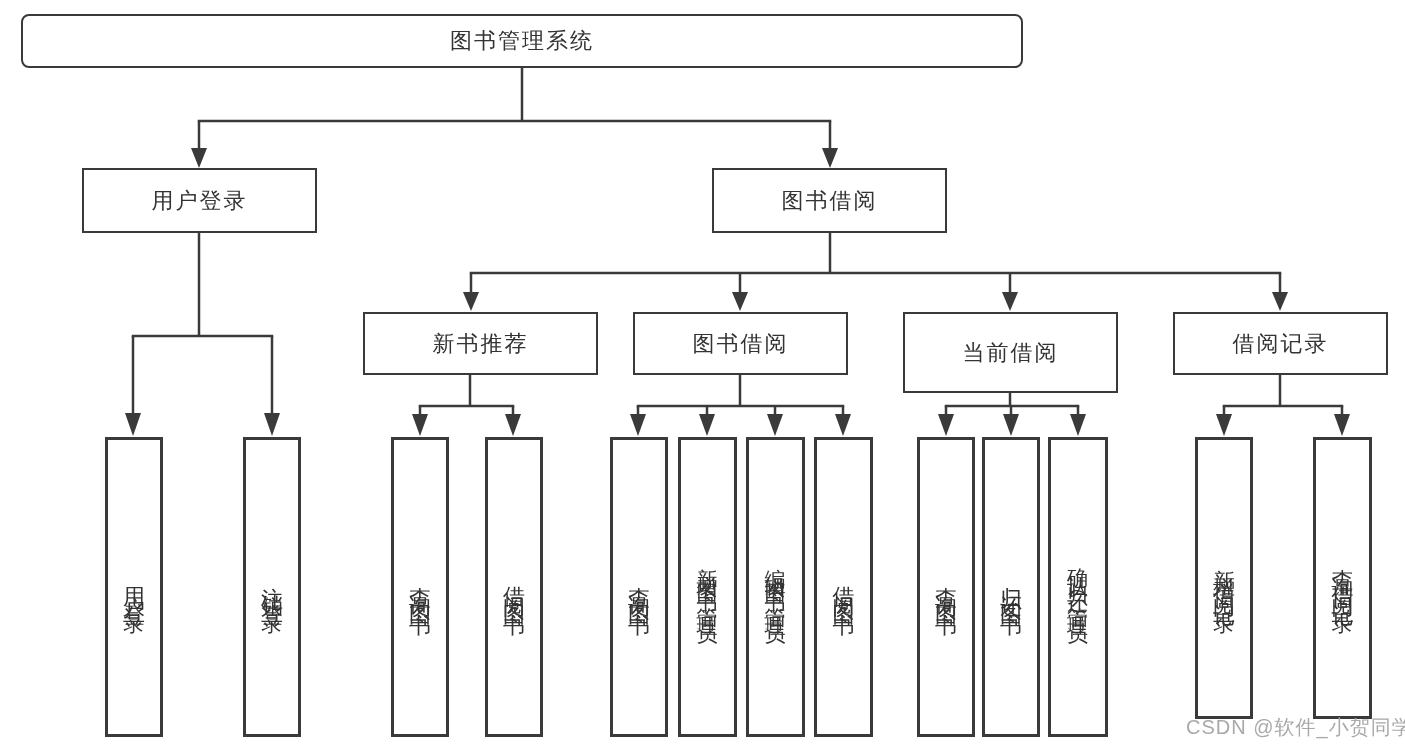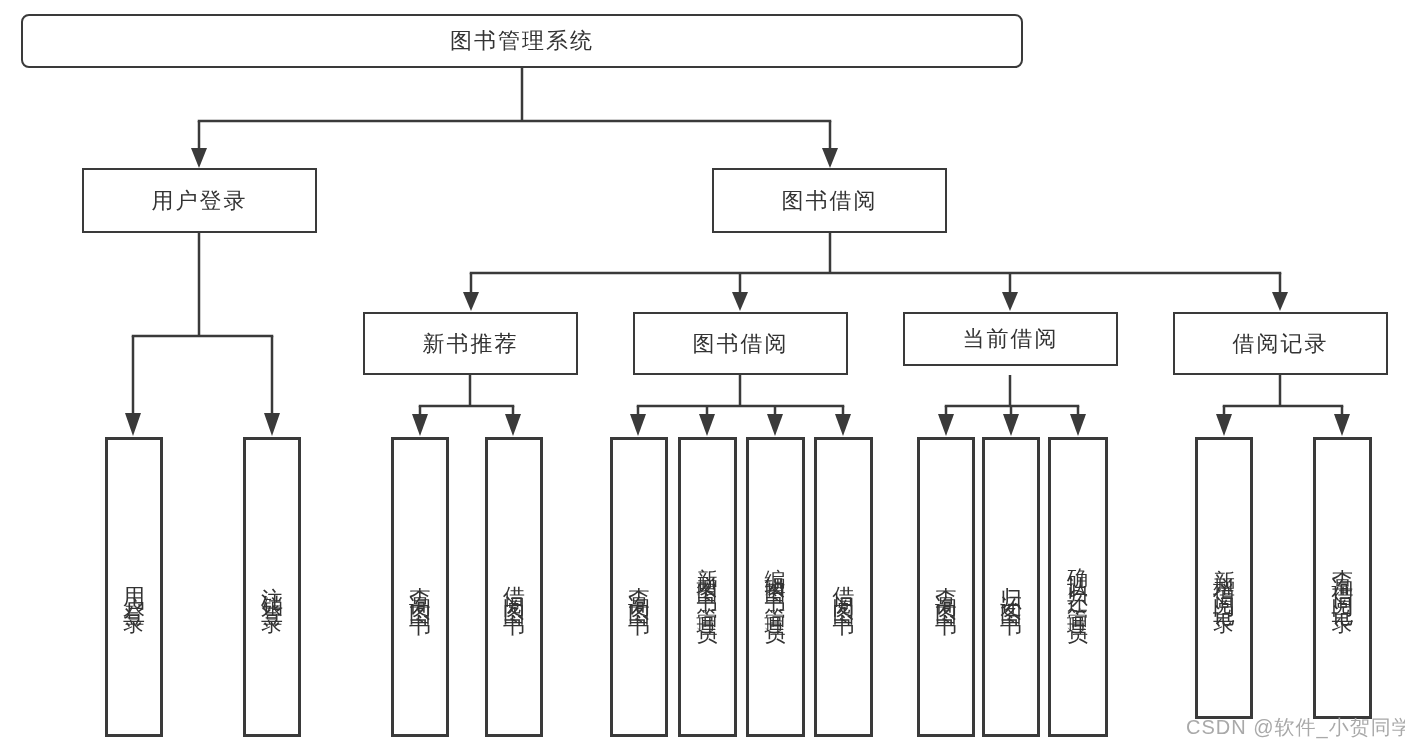--- a/index.html
+++ b/index.html
@@ -149,27 +149,27 @@
     <span>图书管理系统</span>
   </div>
 
   <div class="node hbox" style="left:82px; top:168px; width:235px; height:65px;">
     <span>用户登录</span>
   </div>
   <div class="node hbox" style="left:712px; top:168px; width:235px; height:65px;">
     <span>图书借阅</span>
   </div>
 
-  <div class="node hbox" style="left:363px; top:312px; width:215px; height:63px;">
+  <div class="node hbox" style="left:363px; top:312px; width:235px; height:63px;">
     <span>新书推荐</span>
   </div>
   <div class="node hbox" style="left:633px; top:312px; width:215px; height:63px;">
     <span>图书借阅</span>
   </div>
-  <div class="node hbox" style="left:903px; top:312px; width:215px; height:54px;">
+  <div class="node hbox" style="left:903px; top:312px; width:215px; height:81px;">
     <span>当前借阅</span>
   </div>
   <div class="node hbox" style="left:1173px; top:312px; width:215px; height:63px;">
     <span>借阅记录</span>
   </div>
 
   <div class="node leaf" style="left:105px;">
     <span>用户登录</span>
   </div>
   <div class="node leaf" style="left:243px;">

